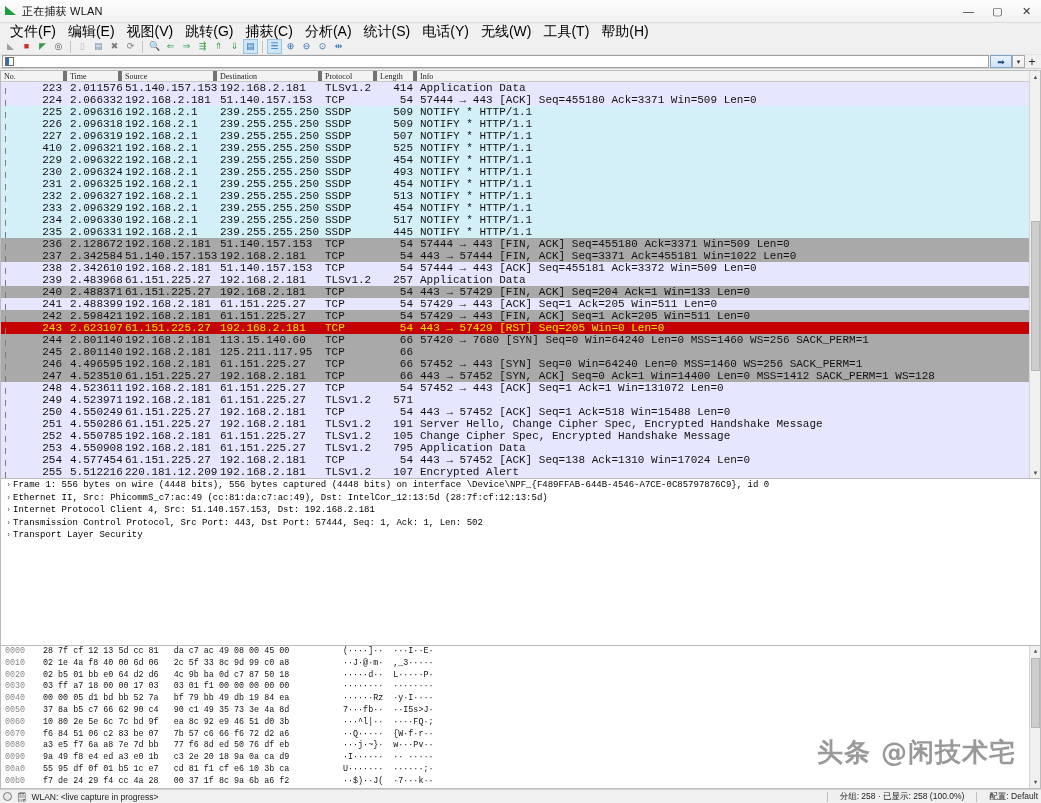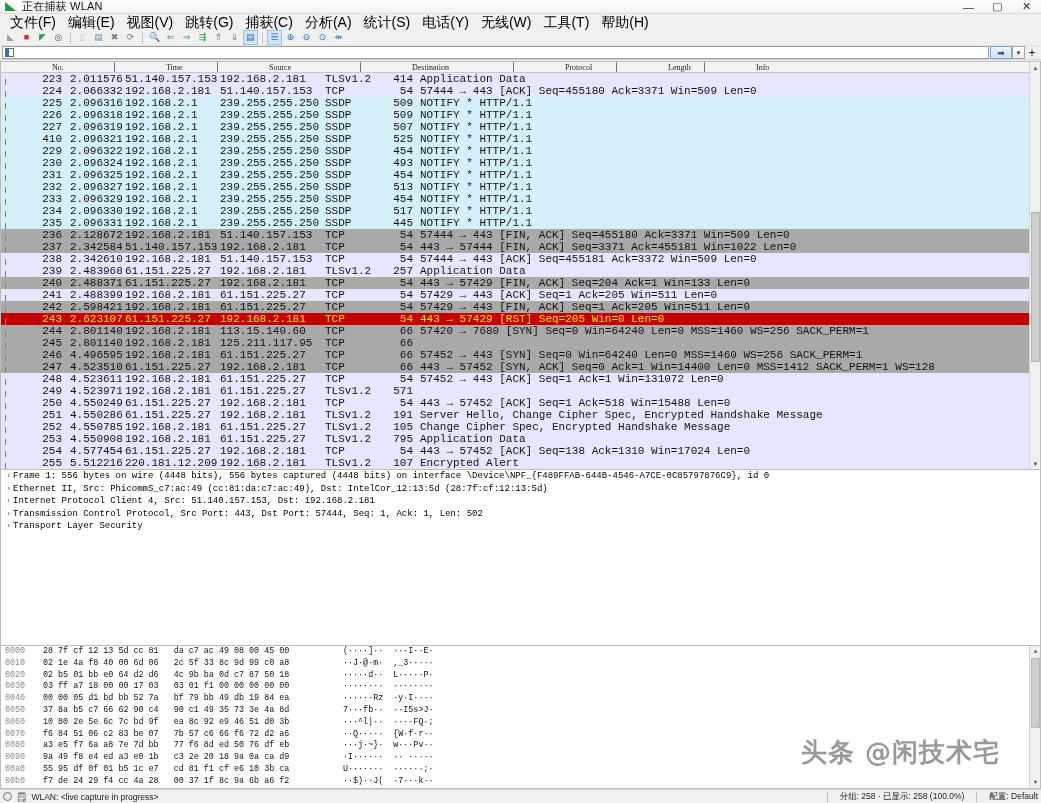--- a/index.html
+++ b/index.html
@@ -14,21 +14,21 @@
   }
   #app {
     width: 1041px; height: 803px;
     display: flex; flex-direction: column;
     background: #f0f0f0;
     position: relative;
   }
 
   
   .titlebar {
-    height: 14px;
+    height: 23px;
     background: linear-gradient(#fdfdfd, #f2f2f2);
     border-bottom: 1px solid #dcdcdc;
     display: flex; align-items: center;
     padding-left: 5px;
     flex: none;
   }
   .title-icon {
     width: 12px; height: 12px; margin-right: 5px;
     position: relative; flex: none;
   }
@@ -131,25 +131,25 @@
     overflow: hidden;
   }
   .colhead {
     display: flex; height: 11px; flex: none;
     background: #f3f3f3;
     border-bottom: 1px solid #c8c8c8;
     font-family: "Liberation Serif", serif;
     font-size: 8px;
   }
   .colhead > div {
-    border-right: 1px solid #737373;
+    border-right: 4px solid #737373;
     padding-left: 3px;
     line-height: 11px;
     color: #222;
-    overflow: hidden; white-space: nowrap; margin-left: 48px;
+    overflow: hidden; white-space: nowrap;
   }
   .rows {
     flex: 1 1 auto;
     overflow: hidden;
     font-family: "Liberation Mono", monospace;
     font-size: 11px;
   }
   .row {
     display: flex; height: 12px; line-height: 12px;
     white-space: nowrap;
@@ -250,21 +250,21 @@
   .sb-icon-circle {
     width: 9px; height: 9px; border-radius: 50%;
     border: 1px solid #777; background: #e8e8e8;
   }
   .sb-icon-note { color: #333; font-size: 9px; }
   .sb-div { width: 1px; height: 10px; background: #c0c0c0; margin: 0 8px; }
 
   
   .watermark {
     position: absolute;
-    right: 40px; bottom: 18px;
+    right: 24px; bottom: 18px;
     font-size: 26px; font-weight: bold;
     color: rgba(70,70,70,0.55);
     letter-spacing: 1px;
     pointer-events: none;
     white-space: nowrap;
     font-family: "DejaVu Sans", sans-serif;
   }
 </style>
 </head>
 <body>

